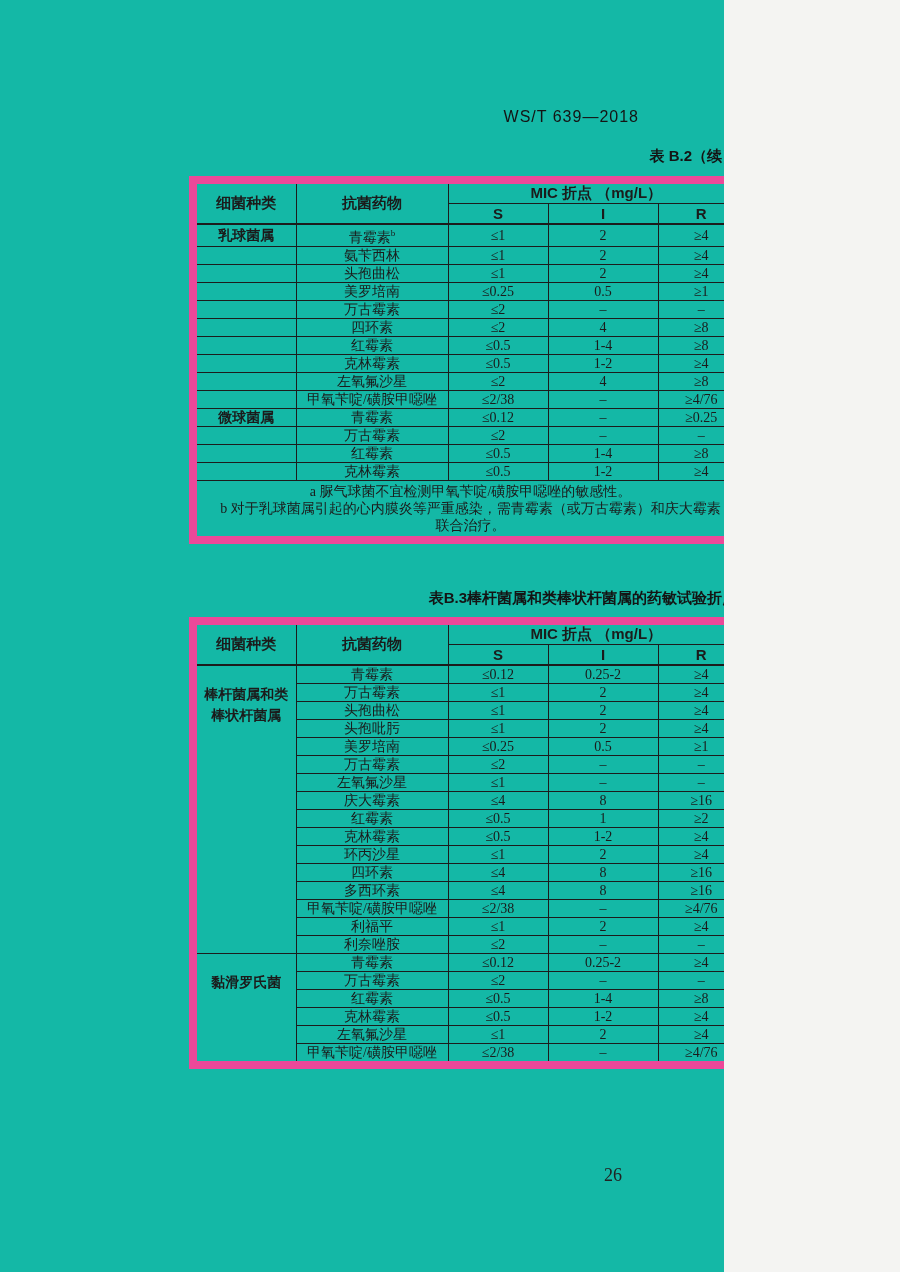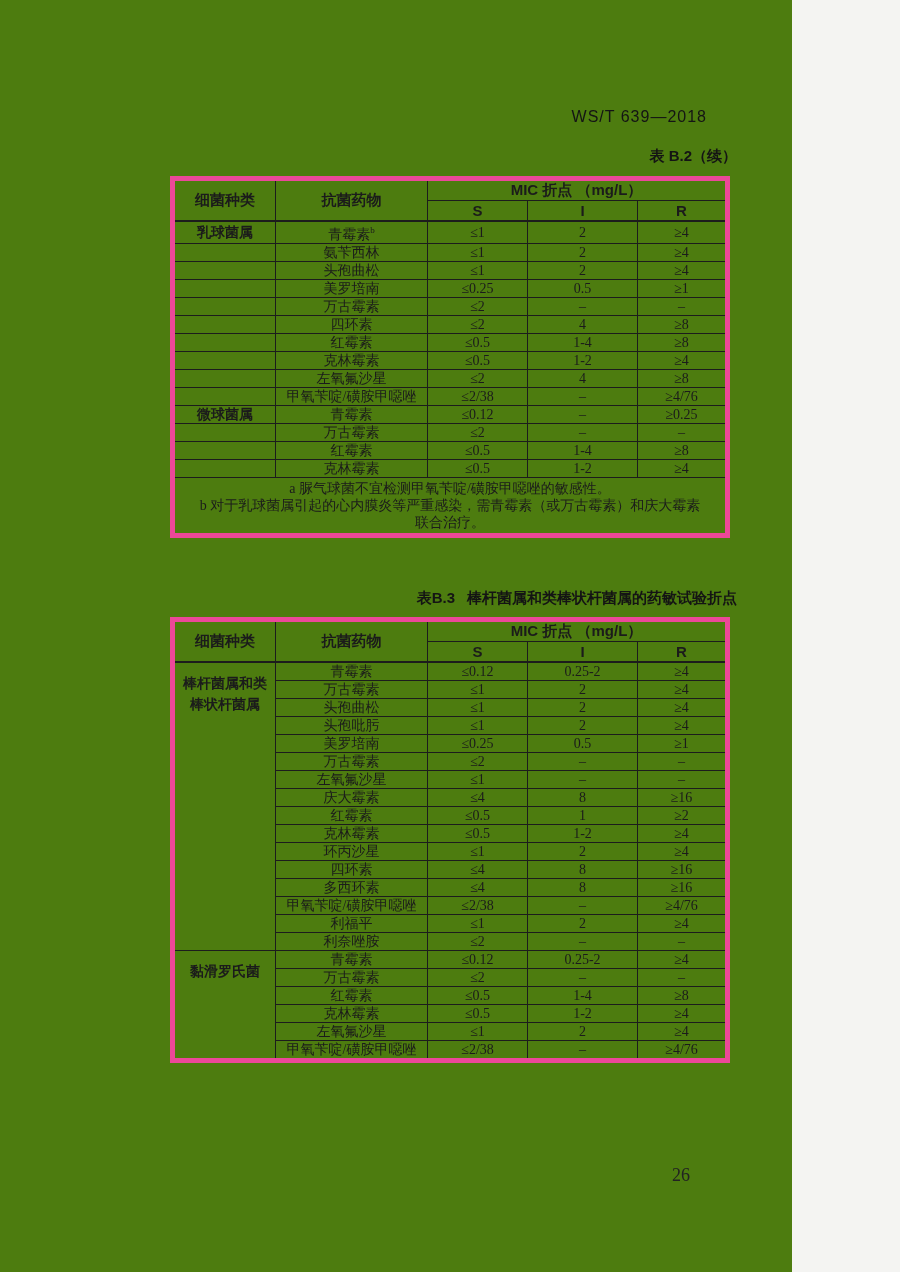--- a/index.html
+++ b/index.html
@@ -3,22 +3,22 @@
 <meta charset="utf-8">
 <style>
   html,body { margin:0; padding:0; }
   body {
     width:900px; height:1272px;
     background:#f4f4f2;
     font-family:"Liberation Serif", serif;
     color:#1b1b1b;
   }
   .page {
-    position:relative; width:792px; height:1272px;
-    background:#4d7c0f; overflow:hidden;
+    position:relative; width:724px; height:1272px;
+    background:#14b8a6; overflow:hidden;
   }
   .std-num {
     position:absolute; top:108px; right:85px;
     font-family:"Liberation Sans", sans-serif;
     font-size:16px; letter-spacing:1px; color:#141414;
   }
   .tbl-title {
     position:absolute; left:182px; width:555px; text-align:right;
     font-family:"Liberation Sans", sans-serif;
     font-weight:bold; font-size:15px; color:#141414;
@@ -26,46 +26,46 @@
   #t1-title { top:147px; }
   #t2-title { top:589px; }
   .section-head {
     position:absolute; left:104px;
     font-family:"Liberation Sans", sans-serif;
     font-weight:bold; font-size:15px; color:#141414;
   }
   #section-b3 { top:537px; }
   #section-b4 { top:1092px; }
   .section-head .num { margin-right:14px; }
-  .t2-title-num { margin-right:12px; }
+  .t2-title-num { }
 
   table.breakpoints {
-    position:absolute; left:170px; width:555px;
+    position:absolute; left:189px; width:555px;
     border-collapse:collapse; table-layout:fixed;
-    border:5px solid #ec4899;
+    border:8px solid #ec4899;
   }
   #table-b2 { top:176px; }
   #table-b3 { top:617px; }
   .breakpoints th, .breakpoints td {
     border:1px solid #1c1c1c; padding:0 4px; overflow:hidden;
   }
   .breakpoints thead th {
     font-family:"Liberation Sans", sans-serif;
     font-weight:bold; font-size:15px; height:19px; text-align:center;
   }
   .breakpoints thead th.hdr-bottom { border-bottom:2px solid #1c1c1c; }
   .breakpoints tbody td {
     height:17px; font-size:14px; text-align:center; line-height:17px;
   }
   td.species {
     text-align:left;
     font-family:"Liberation Sans", sans-serif;
     font-weight:bold; font-size:15px;margin-top:42px;
   }
-  td.species.merged { vertical-align:top; padding-top:10px; line-height:21px; }
+  td.species.merged { vertical-align:top; padding-top:18px; line-height:21px; }
   td.footnotes {
     text-align:left; font-size:13px; line-height:18px;
     padding:2px 20px; height:auto;
   }
   sup { font-size:9px; }
   .page-num {
     position:absolute; top:1165px; right:102px;
     font-size:18px; color:#222;
   }
 </style>

